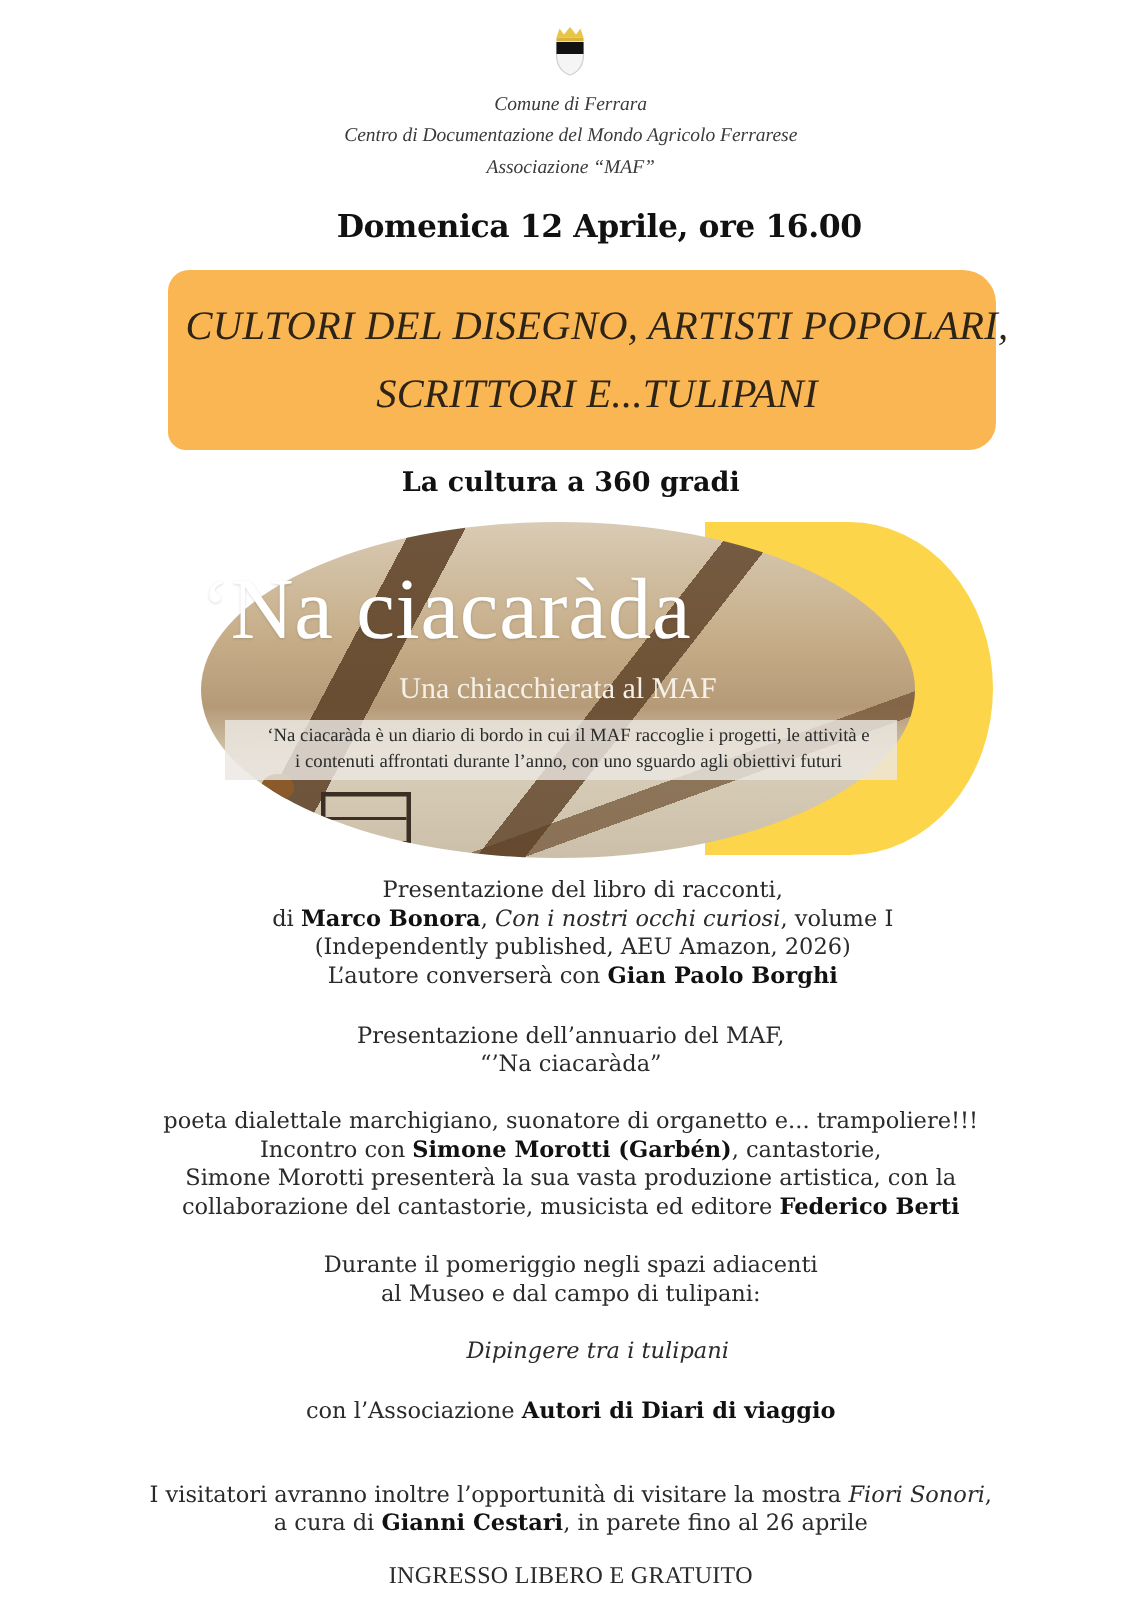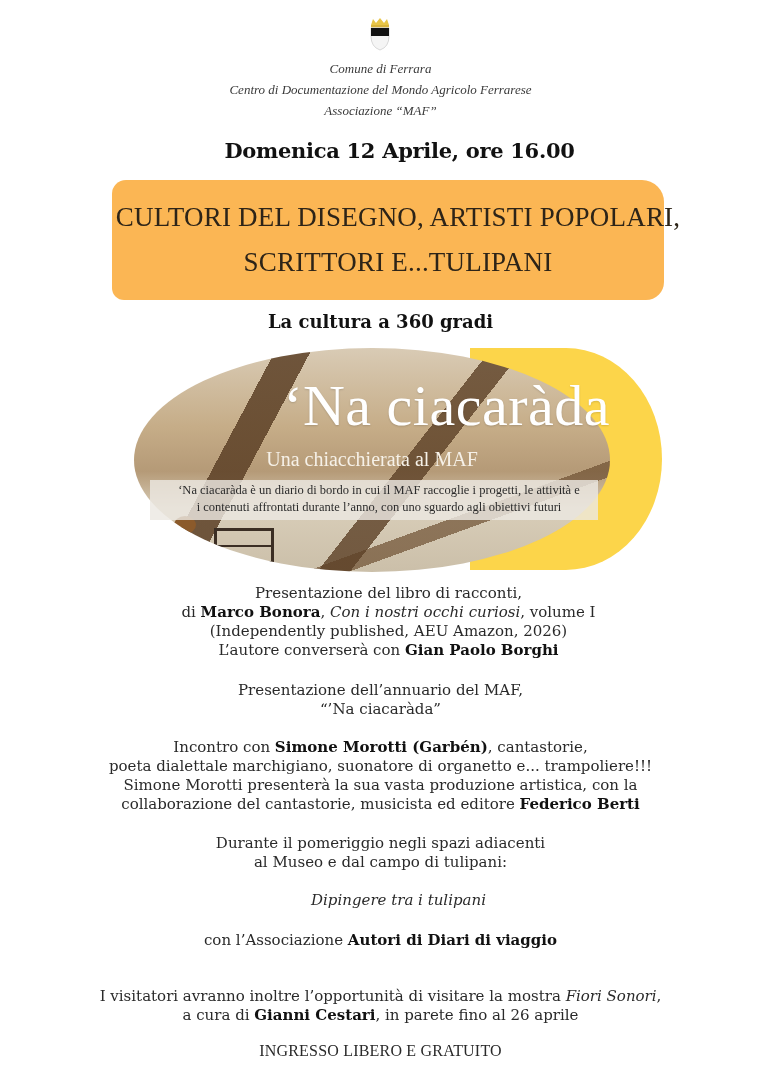--- a/index.html
+++ b/index.html
@@ -11,40 +11,40 @@
     .header-lines { position: absolute; left: 0; top: 58px; width: 761px; text-align: center;
       font-family: "Liberation Serif", serif; font-style: italic; font-size: 13px; line-height: 21px; color: #3a3a3a; }
     .header-lines div { display: block; }
 
     .date-line { position: absolute; left: 0; top: 138px; width: 761px; text-align: center;
       font-family: "DejaVu Serif", serif; font-weight: bold; font-size: 21px; color: #111; letter-spacing: -0.3px; padding-left: 38px; }
 
     .banner { position: absolute; left: 112px; top: 180px; width: 552px; height: 120px;
       background: #fbb654; border-radius: 14px 22px 18px 12px; }
     .banner-text { position: absolute; left: 112px; top: 195px; width: 572px; text-align: center;
-      font-family: "Liberation Serif", serif; font-size: 27px; line-height: 45px; color: #2d2418; letter-spacing: 0.2px; }
+      font-family: "Liberation Serif", serif; font-style: italic; font-size: 27px; line-height: 45px; color: #2d2418; letter-spacing: 0.2px; }
 
     .subtitle { position: absolute; left: 0; top: 311px; width: 761px; text-align: center;
       font-family: "DejaVu Serif", serif; font-weight: bold; font-size: 18px; color: #111; }
 
     .yellow-arc { position: absolute; left: 470px; top: 348px; width: 192px; height: 222px;
       background: #fcd54a; border-radius: 0 50% 50% 0 / 0 50% 50% 0; }
     .oval { position: absolute; left: 134px; top: 348px; width: 476px; height: 224px; border-radius: 50%;
       overflow: hidden;
       background:
         linear-gradient(118deg, transparent 0 24%, rgba(92,64,38,0.85) 24% 30%, transparent 30% 100%),
         linear-gradient(128deg, transparent 0 55%, rgba(92,64,38,0.8) 55% 60%, transparent 60% 100%),
         linear-gradient(160deg, transparent 0 72%, rgba(110,80,50,0.7) 72% 76%, transparent 76% 100%),
         linear-gradient(180deg, #d9cbb5 0%, #c6ad88 35%, #b59a77 55%, #d8cdb8 72%, #cbbfa9 100%); }
     .oval .shelf { position: absolute; left: 80px; top: 180px; width: 60px; height: 70px;
       border: 3px solid #3b2e24; border-bottom: none;
       background: repeating-linear-gradient(180deg, transparent 0 14px, #3b2e24 14px 16px); }
     .oval .pot { position: absolute; left: 40px; top: 168px; width: 22px; height: 18px; border-radius: 50%; background: #8b5a2b; }
 
-    .oval-title { position: absolute; left: 134px; top: 372px; width: 476px; text-align: right;
+    .oval-title { position: absolute; left: 134px; top: 372px; width: 476px; text-align: left;
       font-family: "Liberation Serif", serif; font-size: 58px; color: #ffffff; letter-spacing: 0.5px;
       text-shadow: 0 1px 2px rgba(0,0,0,0.15); }
     .oval-sub { position: absolute; left: 134px; top: 448px; width: 476px; text-align: center;
       font-family: "Liberation Serif", serif; font-size: 20px; color: #f6f1e8; }
     .oval-band { position: absolute; left: 150px; top: 480px; width: 448px; height: 40px;
       background: rgba(236,232,226,0.82); }
     .oval-desc { position: absolute; left: 134px; top: 482px; width: 490px; text-align: center;
       font-family: "Liberation Serif", serif; font-size: 12.5px; line-height: 17px; color: #2b2b2b; }
 
     .body-text { position: absolute; left: 0; width: 761px; text-align: center;
@@ -101,22 +101,22 @@
   <div>(Independently published, AEU Amazon, 2026)</div>
   <div><span>L’autore converserà con </span><b>Gian Paolo Borghi</b></div>
 </div>
 
 <div class="body-text" style="top:681px;">
   <div>Presentazione dell’annuario del MAF,</div>
   <div>“’Na ciacaràda”</div>
 </div>
 
 <div class="body-text" style="top:738px;">
+  <div>poeta dialettale marchigiano, suonatore di organetto e... trampoliere!!!</div>
   <div><span>Incontro con </span><b>Simone Morotti (Garbén)</b><span>, cantastorie,</span></div>
-  <div>poeta dialettale marchigiano, suonatore di organetto e... trampoliere!!!</div>
   <div>Simone Morotti presenterà la sua vasta produzione artistica, con la</div>
   <div><span>collaborazione del cantastorie, musicista ed editore </span><b>Federico Berti</b></div>
 </div>
 
 <div class="body-text" style="top:834px;">
   <div>Durante il pomeriggio negli spazi adiacenti</div>
   <div>al Museo e dal campo di tulipani:</div>
 </div>
 
 <div class="body-text" style="top:891px;padding-left:36px;">

